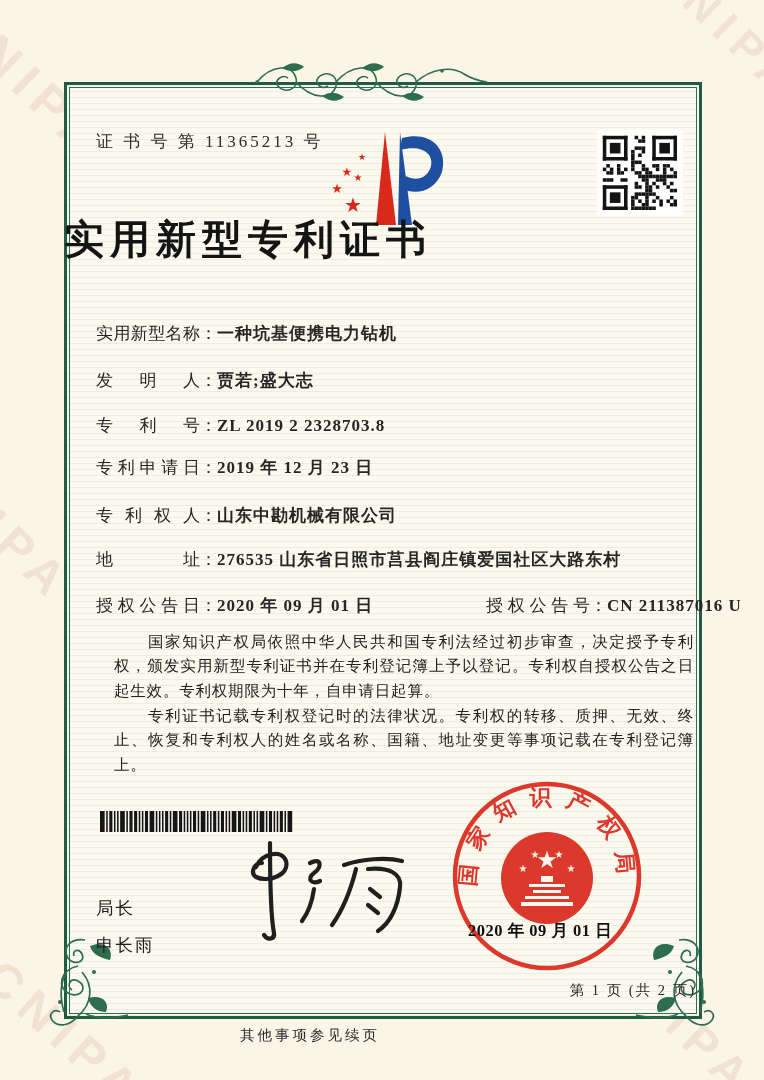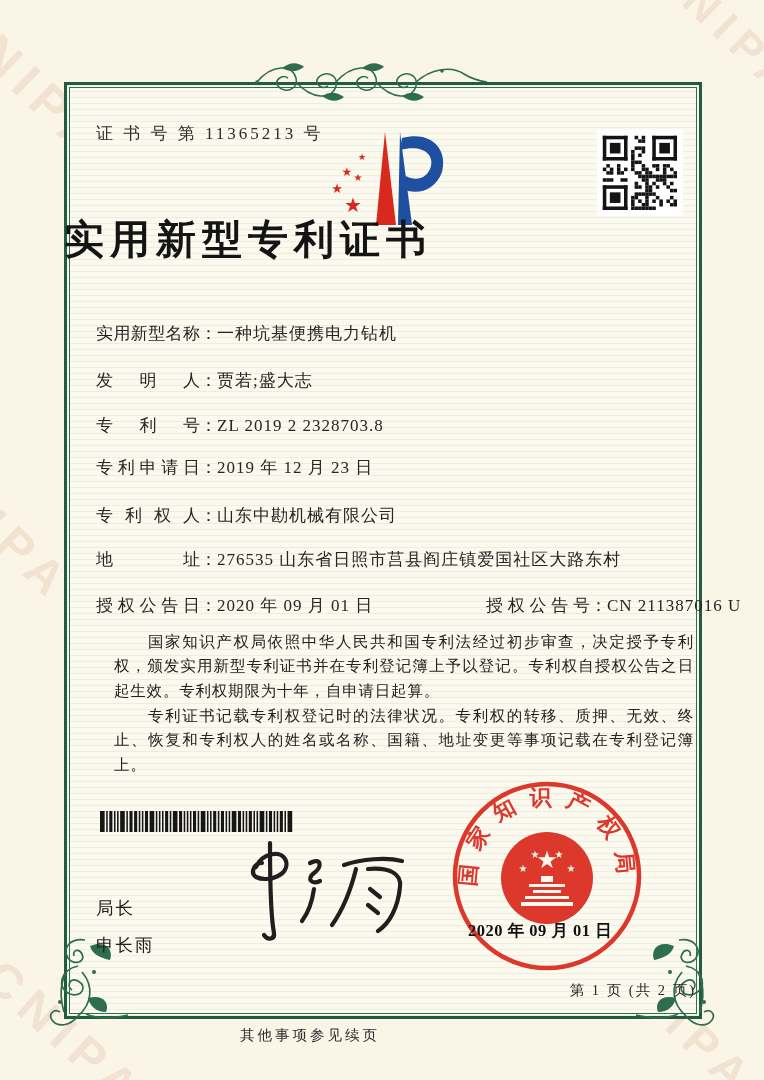--- a/index.html
+++ b/index.html
@@ -7,30 +7,30 @@
         overflow:hidden;font-family:"Liberation Serif","DejaVu Serif",serif;color:#222;}
   
   .panel{position:absolute;left:64px;top:82px;width:632px;height:931px;
          border:3px solid #1f5c41;
          background:repeating-linear-gradient(0deg, rgba(120,160,125,0.13) 0 1px, rgba(0,0,0,0) 1px 6px),#fcf9ef;}
   .panel-inner{position:absolute;inset:2px;border:1px solid #2f6e4e;}
   .wm{position:absolute;font-family:"Liberation Sans","DejaVu Sans",sans-serif;font-weight:bold;
       color:rgba(206,148,122,0.20);letter-spacing:10px;transform-origin:left top;
       pointer-events:none;user-select:none;line-height:1;}
   .ornaments{position:absolute;left:0;top:0;pointer-events:none;}
-  .cert-no{position:absolute;left:96px;top:122px;font-size:17px;letter-spacing:3px;color:#2e2e2e;}
+  .cert-no{position:absolute;left:96px;top:130px;font-size:17px;letter-spacing:3px;color:#2e2e2e;}
   .logo{position:absolute;left:314px;top:128px;}
   .qr{position:absolute;left:597px;top:130px;width:86px;height:86px;background:#fff;
       display:flex;align-items:center;justify-content:center;}
   .title{position:absolute;left:64px;top:212px;width:632px;text-align:left;
          font-size:40px;font-weight:bold;letter-spacing:6px;color:#141414;}
   .row{position:absolute;left:96px;font-size:17px;color:#262626;white-space:nowrap;}
   .jlabel{display:inline-flex;justify-content:space-between;width:104px;vertical-align:bottom;}
   .colon{display:inline-block;}
-  .row .fvalue{letter-spacing:1px;}
+  .row .fvalue{letter-spacing:1px;font-weight:bold;}
   .row2col{position:absolute;left:390px;top:0;}
   .para{position:absolute;left:94px;width:580px;font-size:15.5px;line-height:24.5px;
         text-indent:34px;letter-spacing:0.8px;color:#222;text-align:justify;margin-left:20px;}
   .barcode{position:absolute;left:100px;top:811px;width:212px;height:21px;}
   .signoff{position:absolute;left:96px;font-size:17.5px;letter-spacing:2px;color:#202020;margin-top:36px;}
   .signature{position:absolute;left:210px;top:833px;}
   .seal{position:absolute;left:447px;top:780px;}
   .seal-date{position:absolute;left:468px;top:920px;font-size:16.5px;font-weight:bold;
              letter-spacing:0.5px;color:#101010;white-space:nowrap;z-index:6;}
   .page-num{position:absolute;left:64px;top:981px;width:632px;text-align:right;

